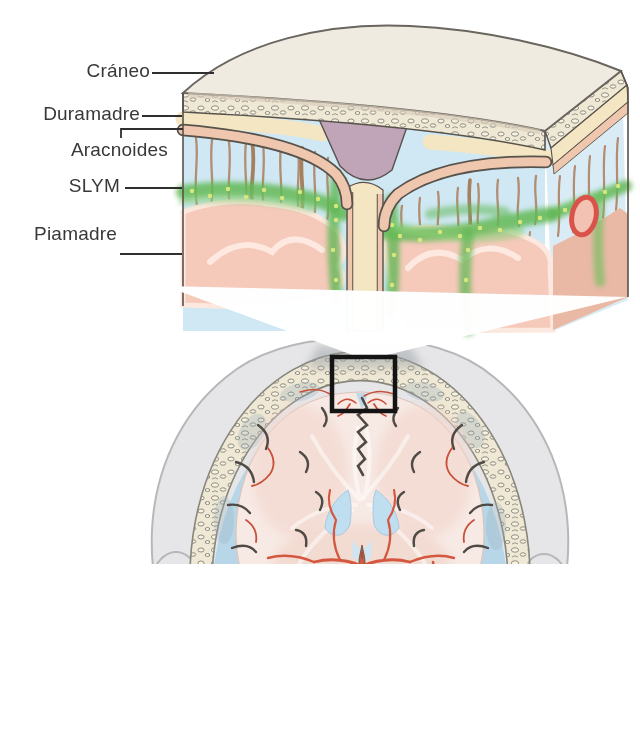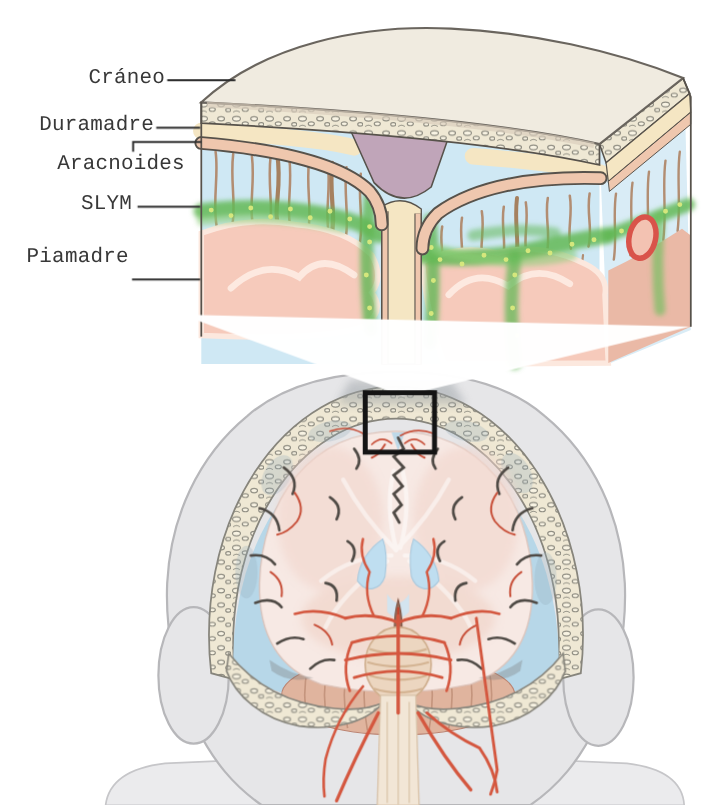--- a/index.html
+++ b/index.html
@@ -1,17 +1,17 @@
 <!DOCTYPE html>
 <html><head>
 <meta charset="utf-8">
 <style>
   html,body{margin:0;padding:0;background:#ffffff;}
-  .stage{position:relative;width:640px;height:732px;background:#f9a8d4;overflow:hidden;
-         font-family:Liberation Mono, monospace;}
+  .stage{position:relative;width:640px;height:564px;background:#f9a8d4;overflow:hidden;
+         font-family:Liberation Sans, sans-serif;}
   .stage svg{position:absolute;left:0;top:0;}
   .lbl{position:absolute;color:#383838;font-size:19px;line-height:1.05;white-space:nowrap;
        text-align:right;letter-spacing:.2px;}
   .lbl-craneo{top:61px;right:490px;}
   .lbl-duramadre{top:104px;right:500px;}
   .lbl-aracnoides{top:140px;right:472px;}
   .lbl-slym{top:176px;right:520px;}
   .lbl-piamadre{top:224px;right:523px;}
 </style>
 </head>

